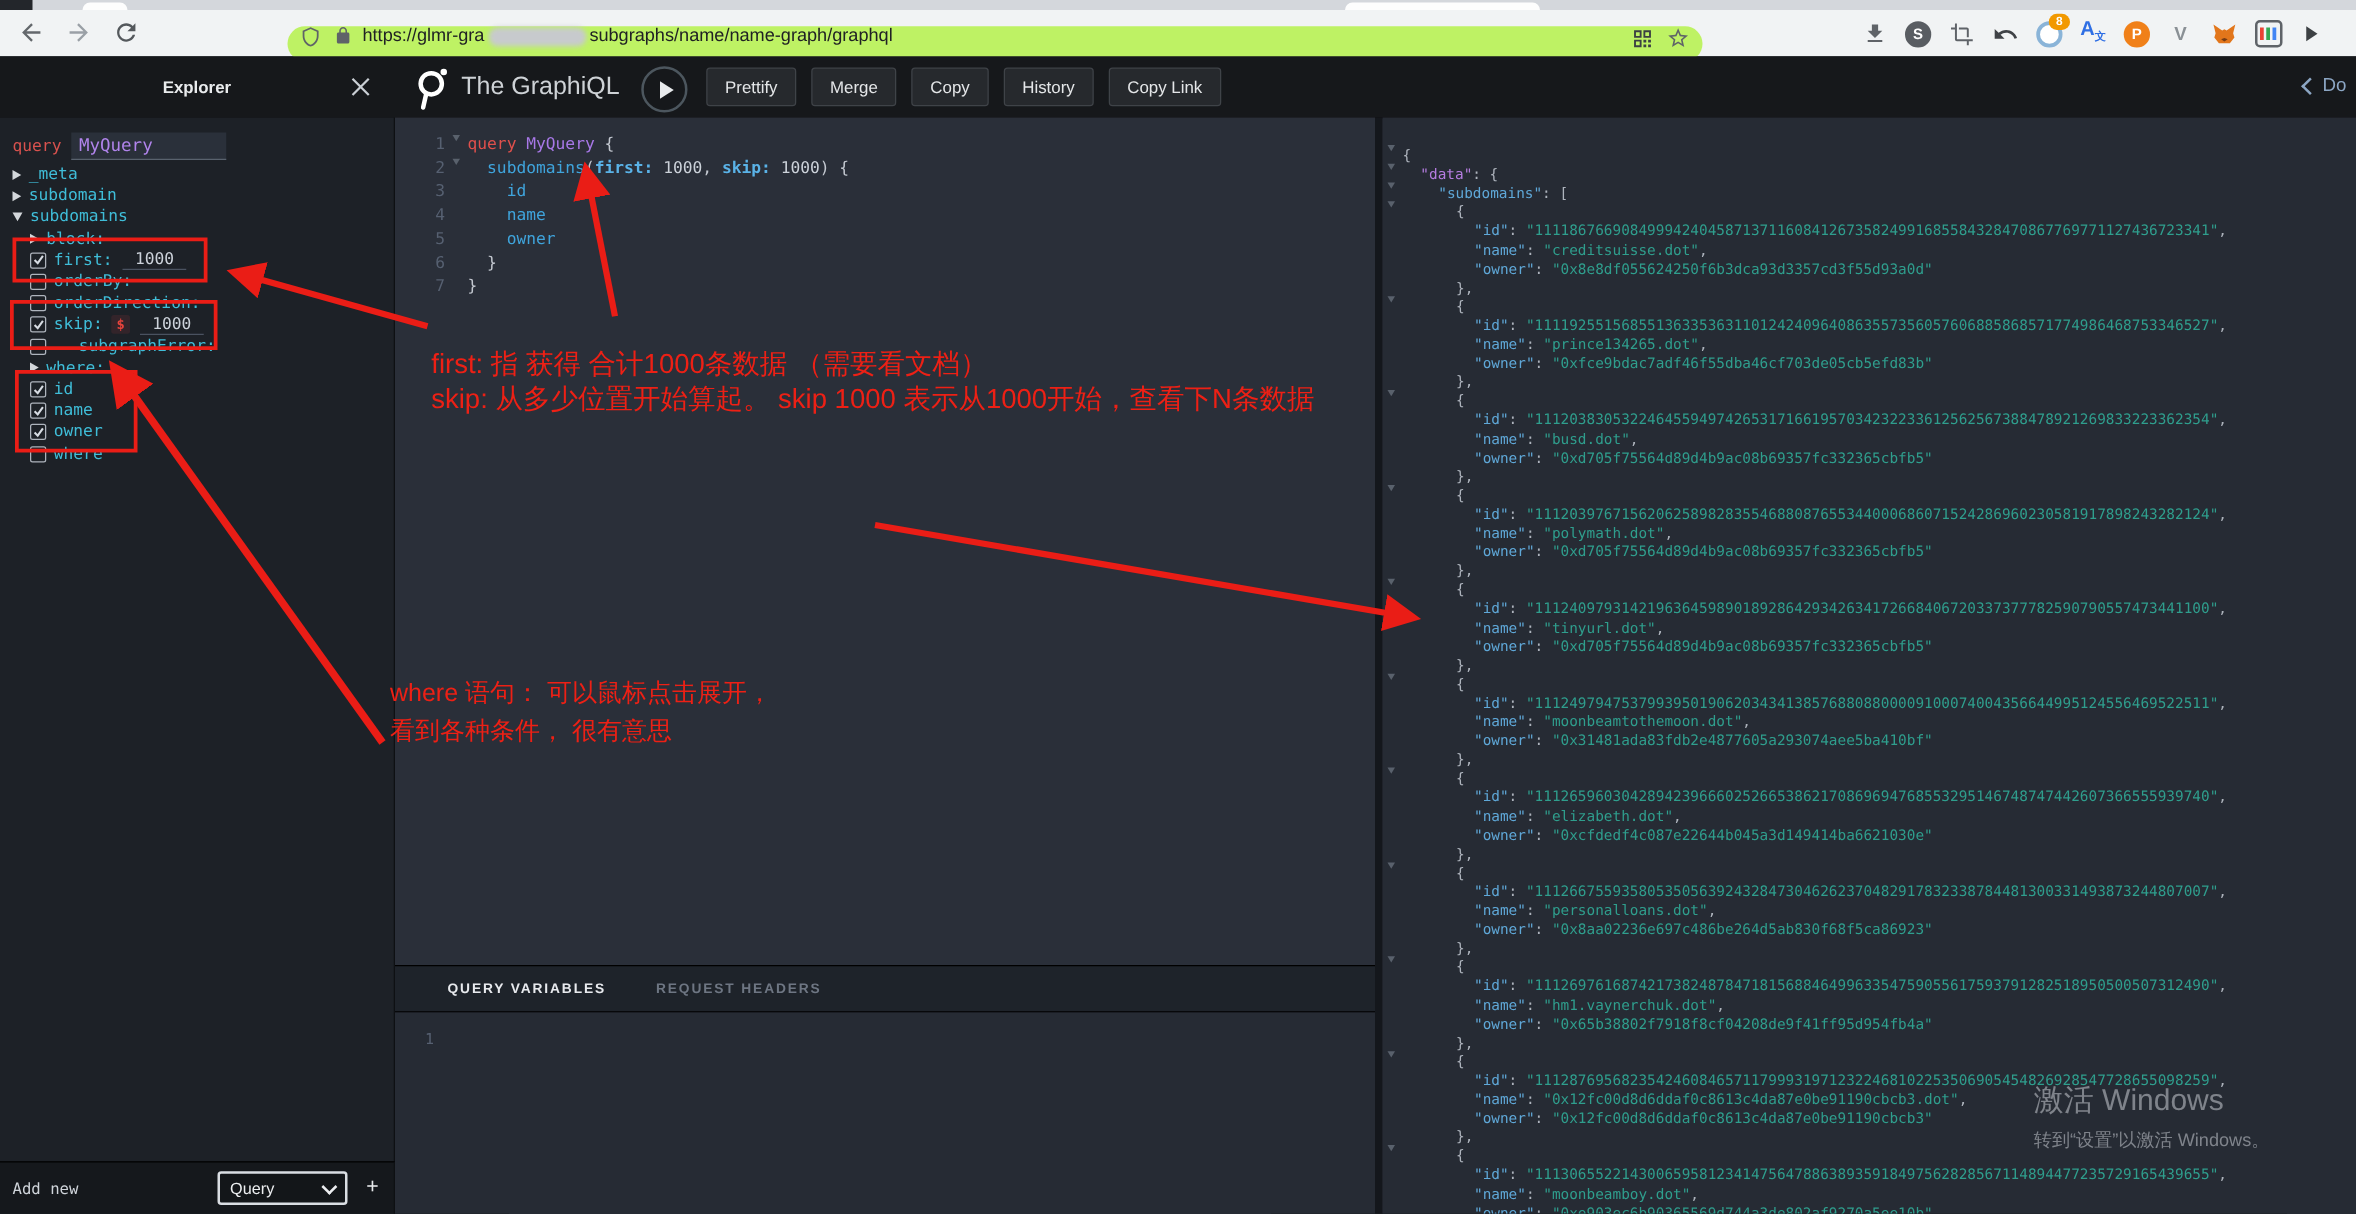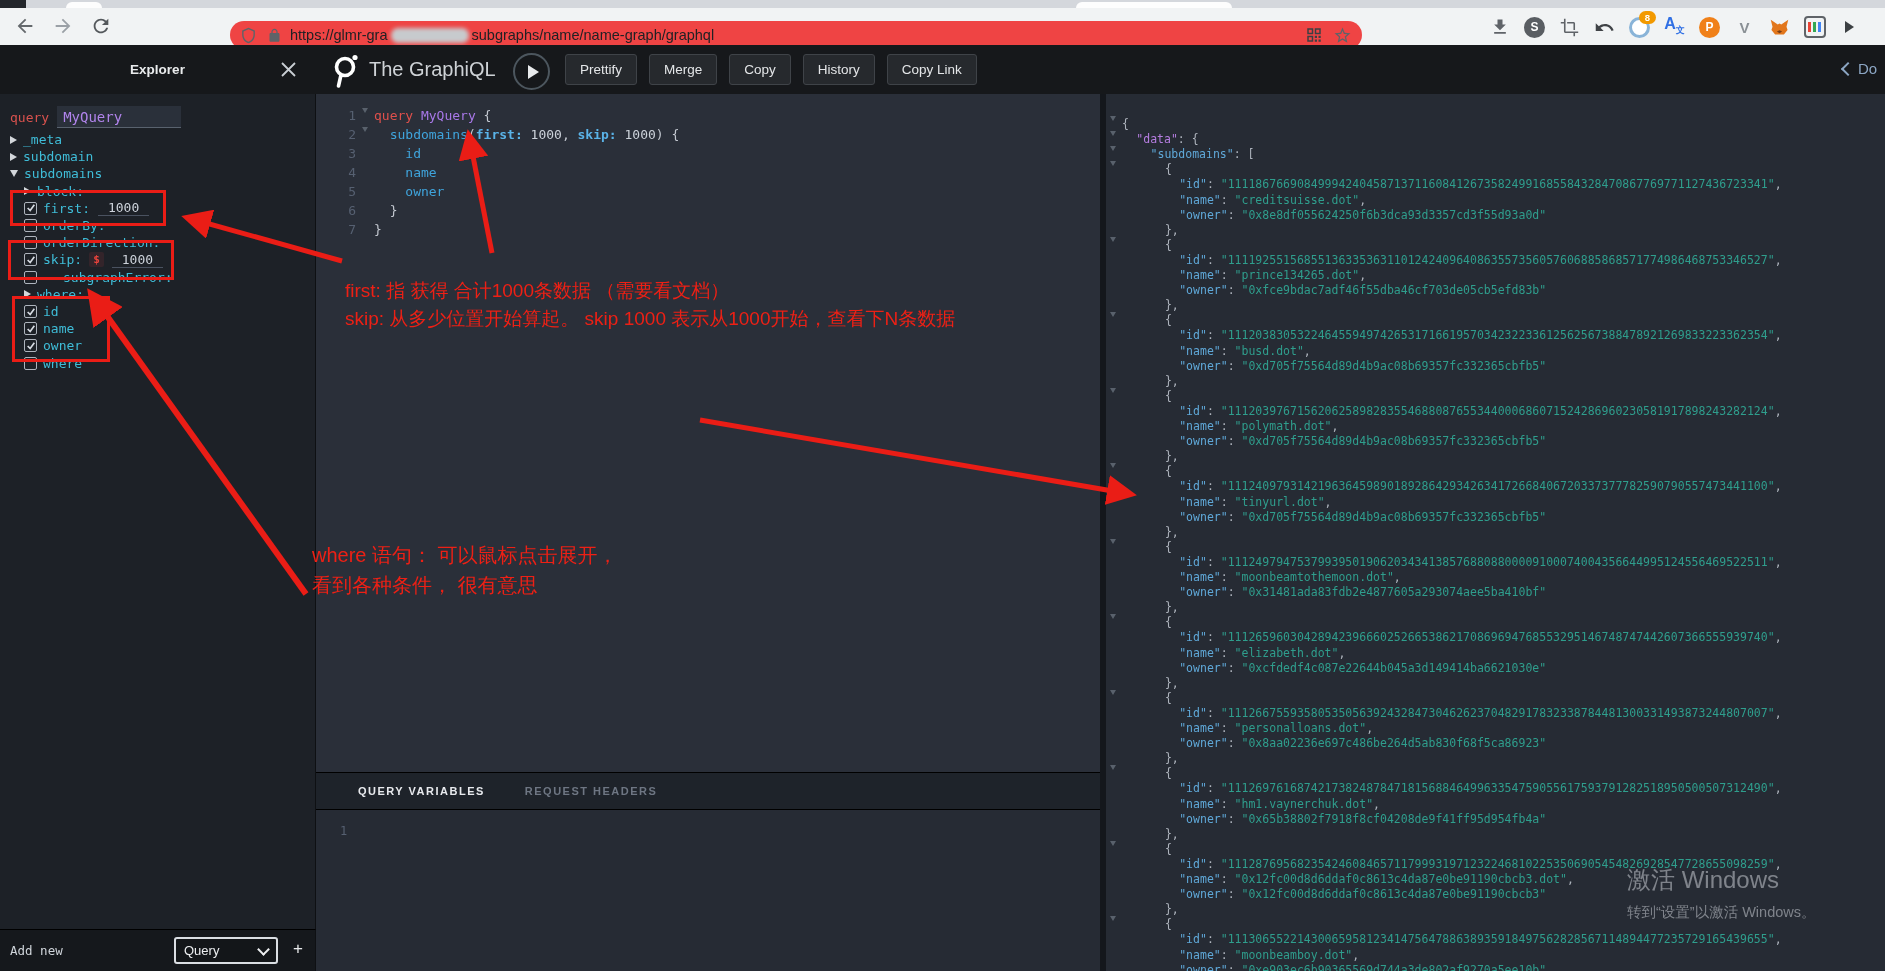--- a/index.html
+++ b/index.html
@@ -6,21 +6,21 @@
   body{width:1885px;height:971px;position:relative;overflow:hidden;background:#1d2127;font-family:"Liberation Sans",sans-serif}
   .mono{font-family:"DejaVu Sans Mono",monospace}
 
   
   .browser{position:absolute;left:0;top:0;width:1885px;height:45px;background:#dfe1e5}
   .tabstrip{position:absolute;left:0;top:0;width:1885px;height:8px;background:#d4d7dc}
   .tab-corner{position:absolute;left:0;top:0;width:26px;height:8px;background:#23262b}
   .tab-frag{position:absolute;top:2px;height:6px;background:#fdfdfd;border-radius:6px 6px 0 0}
   .navbar{position:absolute;left:0;top:8px;width:1885px;height:37px;background:#f1f3f4}
   .nav-ic{position:absolute;top:7px;width:22px;height:22px}
-  .urlbar{position:absolute;left:230px;top:13px;width:1132px;height:28px;background:#ef4444;border-radius:14px;display:flex;align-items:center;padding:0 10px;box-sizing:border-box}
+  .urlbar{position:absolute;left:230px;top:13px;width:1132px;height:28px;background:#bef264;border-radius:14px;display:flex;align-items:flex-start;padding:0 10px;box-sizing:border-box}
   .urlbar svg{flex:0 0 auto}
   .url-text{font-size:14.5px;color:#202124;margin-left:8px;white-space:nowrap;display:flex;align-items:center}
   .url-blur{display:inline-block;width:78px;height:15px;background:#c7cacd;border-radius:7px;margin:0 3px;filter:blur(2px)}
   .url-tools{margin-left:auto;display:flex;align-items:center;gap:10px}
   .extensions{position:absolute;left:1482px;top:5px;height:28px;display:flex;align-items:center}
   .ext-slot{width:35px;height:28px;display:flex;align-items:center;justify-content:center;position:relative}
   .letter-circle{width:21px;height:21px;border-radius:50%;display:flex;align-items:center;justify-content:center;font-weight:bold;font-size:12px}
   .ring{width:15px;height:15px;border-radius:50%;border:3px solid #8ab4d8;background:#fff}
   .badge{position:absolute;top:-2px;right:1px;min-width:13px;height:13px;border-radius:7px;background:#f29900;color:#fff;font-size:9.5px;font-weight:bold;display:flex;align-items:center;justify-content:center;padding:0 2px}
   .tr-a{color:#2f6fe4;font-weight:bold;font-size:16px;line-height:14px}
@@ -90,21 +90,21 @@
   .jcontent{position:absolute;top:0}
   .jk{color:#5fa8d8}
   .jkd{color:#b57de0}
   .jv{color:#2f9e8d}
   .jp{color:#aeb4bd}
 
   
   .ann-box{position:absolute;border:3px solid #ea1d16;z-index:40}
   .ann-svg{position:absolute;left:0;top:0;width:1885px;height:971px;z-index:41;pointer-events:none}
   .ann-text{position:absolute;color:#ed2015;z-index:42}
-  .ann-text1{left:345px;top:277px;font-size:19px;line-height:28px}
+  .ann-text1{left:345px;top:277px;font-size:22px;line-height:28px}
   .ann-text1 div{height:28px}
   .ann-text2{left:312px;top:540px;font-size:20px;line-height:30px}
   .watermark{position:absolute;left:1627px;top:864px;color:rgba(215,220,226,0.5);z-index:30}
   .wm1{font-size:24px}
   .wm2{font-size:14.5px;margin-top:7px}
 </style>
 </head>
 <body>
 
 <div class="browser">

